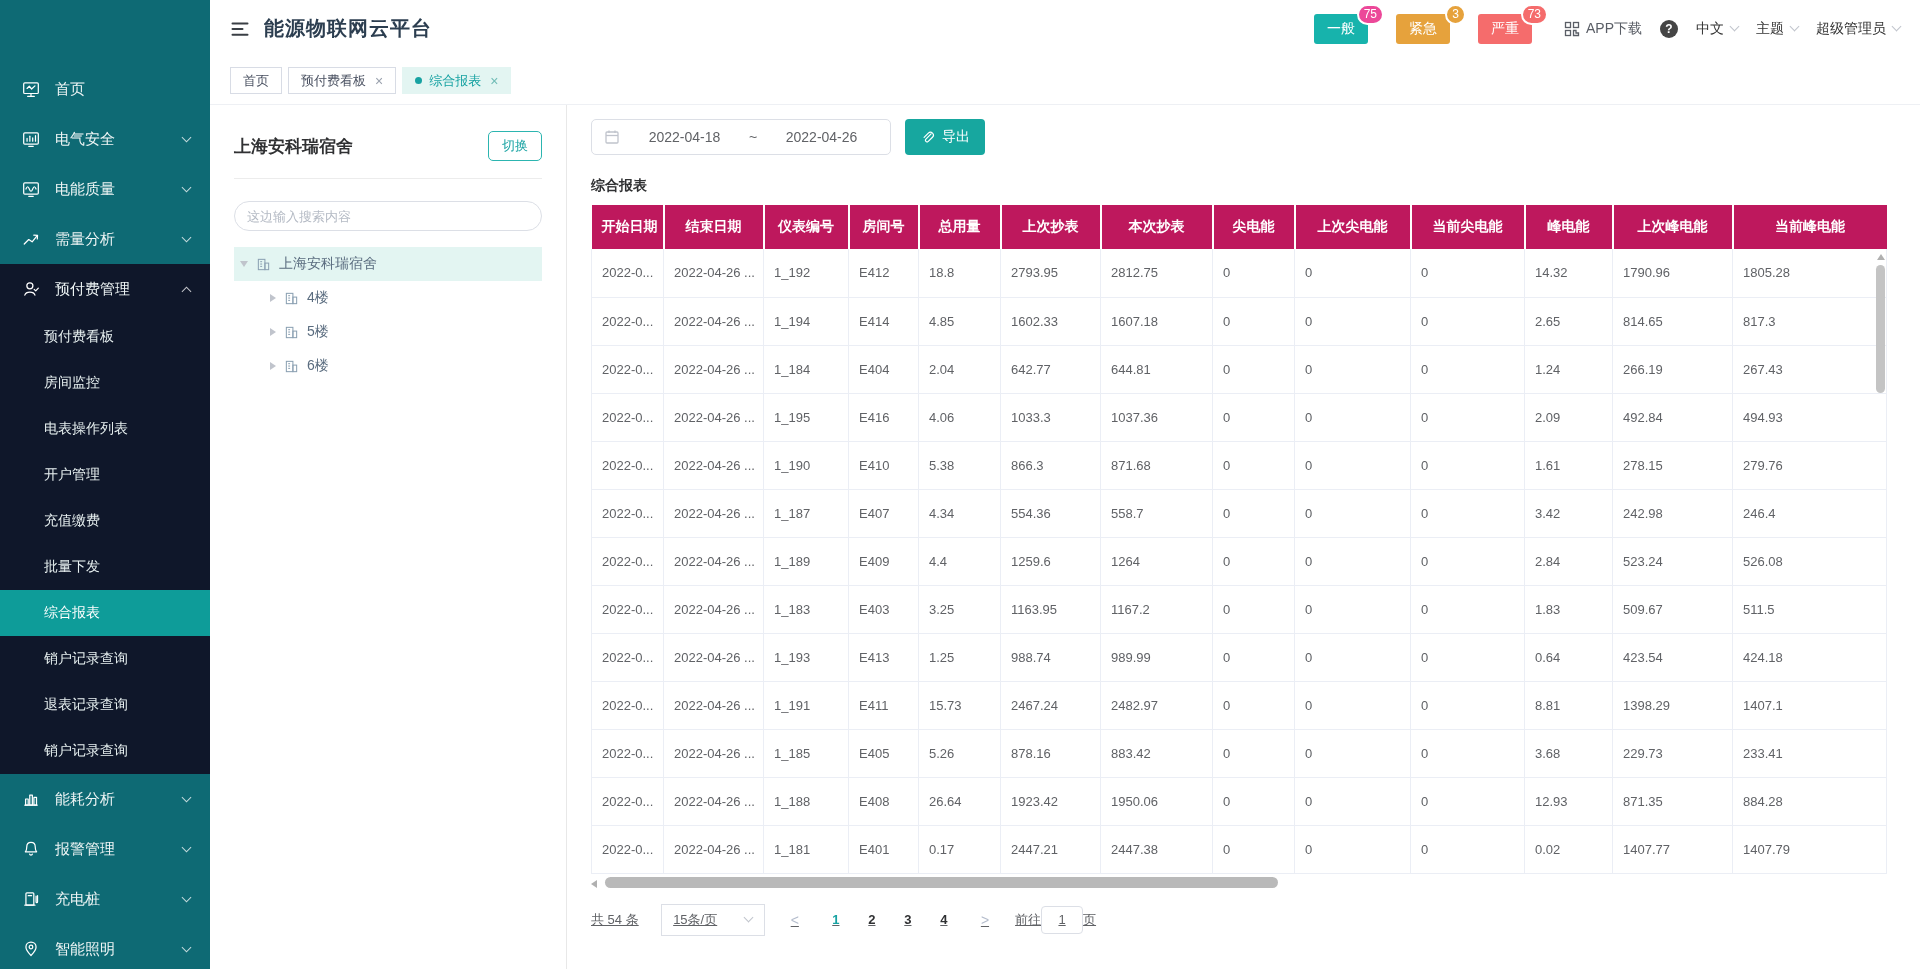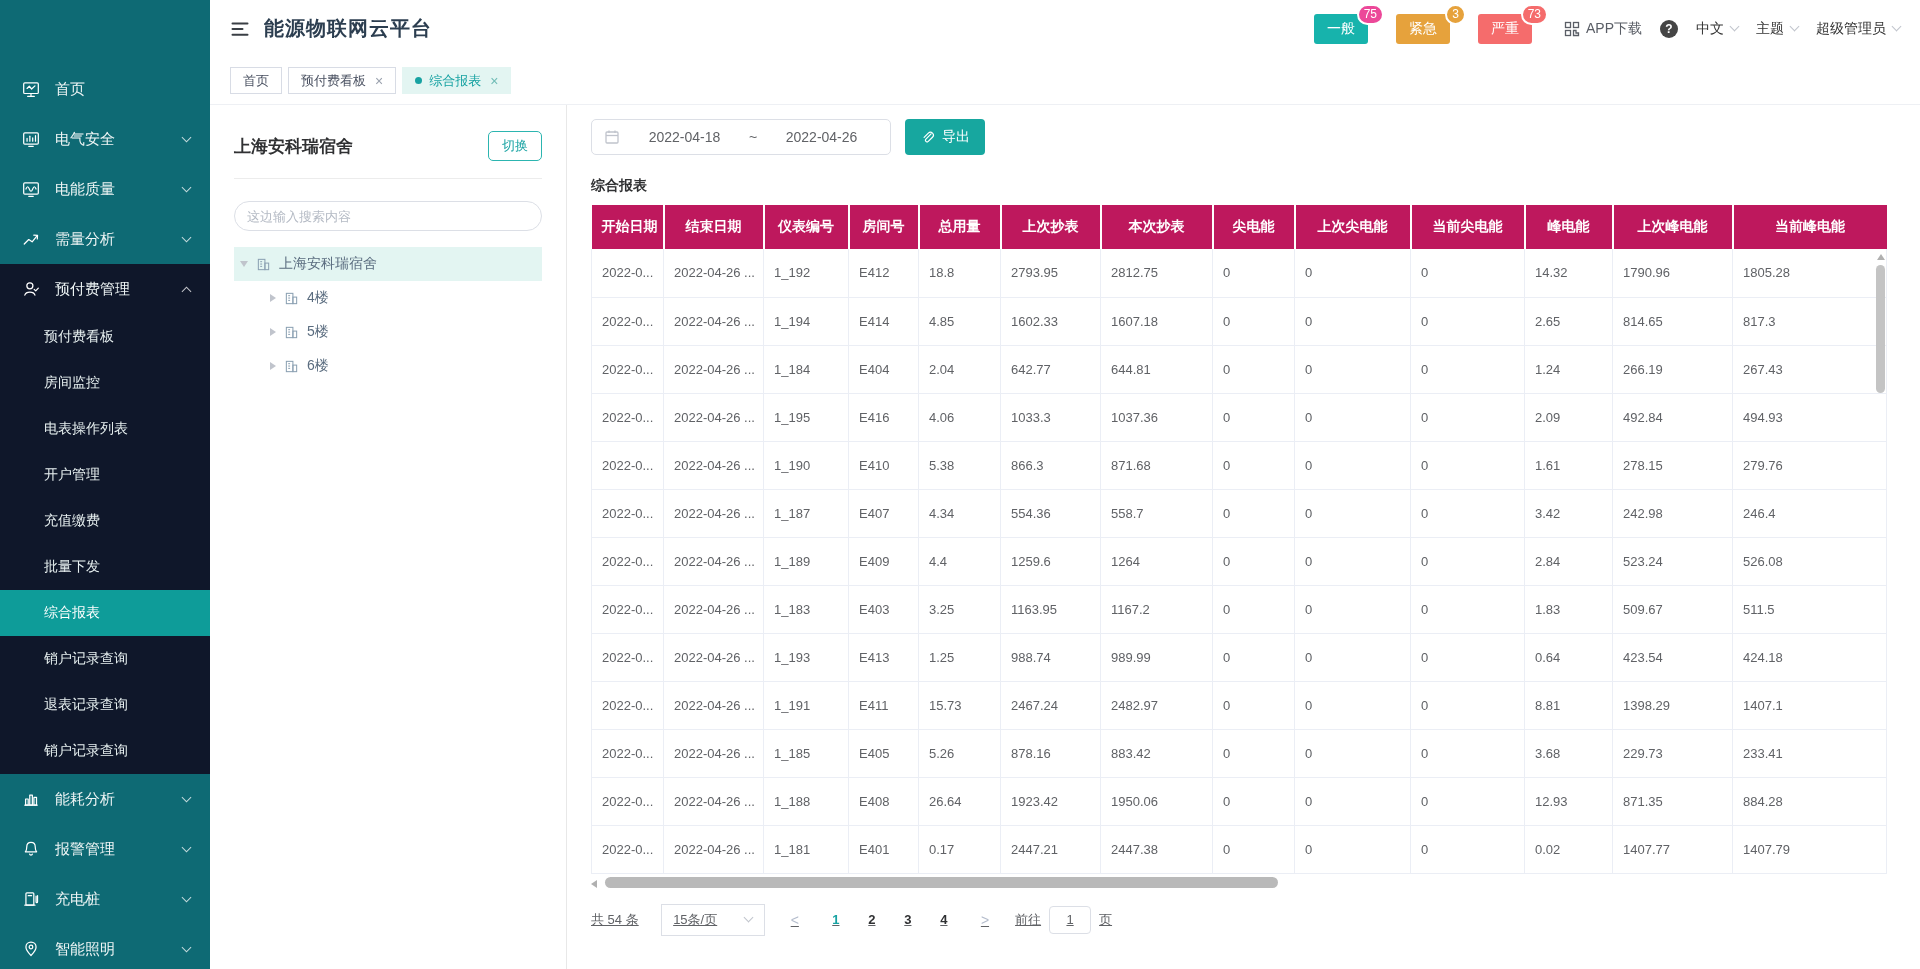--- a/index.html
+++ b/index.html
@@ -83,21 +83,21 @@
   .hscroll { position:relative; width:1295px; height:14px; margin-top:2px; }
   .hscroll .arrow-left { position:absolute; left:0; top:4px; width:0; height:0; border-right:6px solid #b0b0b0; border-top:4px solid transparent; border-bottom:4px solid transparent; }
   .hscroll .thumb { position:absolute; left:14px; top:1px; width:52%; height:11px; background:#b9b9b9; border-radius:6px; }
 
   .pagination { margin-top:14px; display:flex; align-items:center; justify-content:flex-start; gap:22px; font-size:13px; color:#606266; padding-bottom:16px;text-decoration:underline; }
   .page-size-select { width:104px; height:32px; border:1px solid #dcdfe6; border-radius:0; display:flex; align-items:center; justify-content:center; gap:28px; color:#606266; cursor:pointer; background:#fff; }
   .page-arrow { color:#b4bccc; font-size:14px; cursor:pointer; padding:0 4px; }
   .pages { display:flex; align-items:center; gap:14px; }
   .page-num { min-width:22px; text-align:center; font-weight:bold; color:#303133; font-size:13px; cursor:pointer; }
   .page-num.active { color:#17A2A2; }
-  .goto { display:flex; align-items:center; gap:8px; }
+  .goto { display:flex; align-items:center; }
   .goto-input { width:42px; height:28px; border:1px solid #dcdfe6; border-radius:4px; text-align:center; font-size:13px; color:#606266; outline:none; font-family:inherit; }
 </style>
 </head>
 <body>
 
 <aside class="sidebar">
   <nav>
       <div>
         <div class="s-item">
           <span class="icon">

